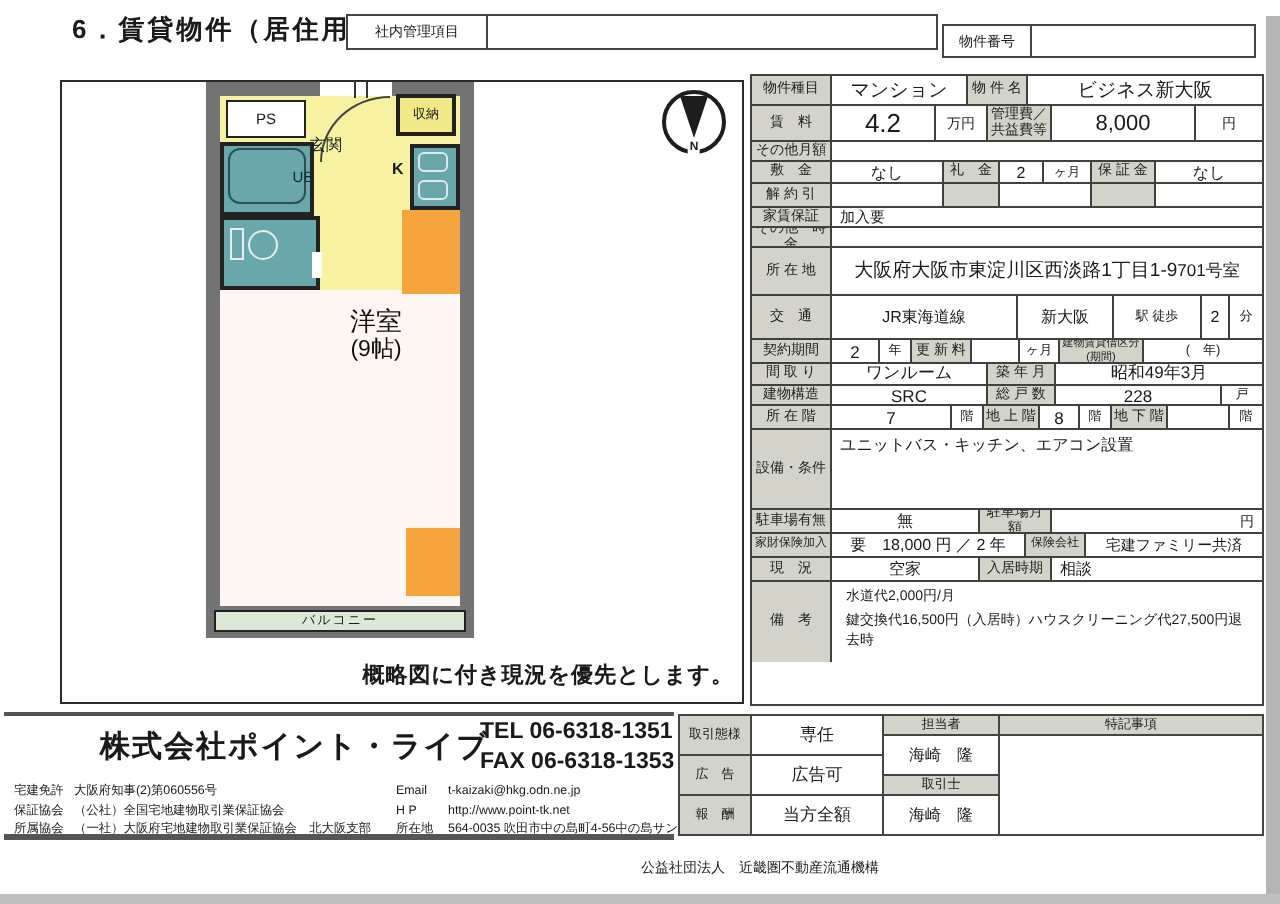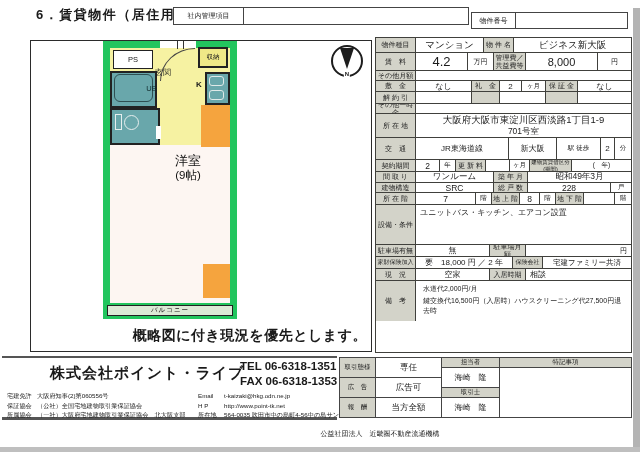--- a/index.html
+++ b/index.html
@@ -12,28 +12,28 @@
   .hbox{position:absolute;border:1.5px solid #444;display:flex;box-sizing:border-box;background:#fff;}
   .hbox1{left:173px;top:7px;width:296px;height:18px;}
   .hbox2{left:471px;top:12px;width:157px;height:17px;}
   .hlab{border-right:1.5px solid #444;display:flex;align-items:center;justify-content:center;
         font-size:7px;box-sizing:border-box;}
   .hbox1 .hlab{width:70px;} .hbox2 .hlab{width:44px;}
   .hfill{flex:1;}
 
   
   .planbox{position:absolute;left:30px;top:40px;width:342px;height:312px;border:1.5px solid #2b2b2b;box-sizing:border-box;}
-  .caption{position:absolute;right:4px;bottom:6px;font-size:14px;font-weight:bold;letter-spacing:0.5px;}
+  .caption{position:absolute;right:4px;bottom:6px;font-size:11px;font-weight:bold;letter-spacing:0.5px;}
   .compass{position:absolute;right:8px;top:4px;width:28px;height:28px;border:2px solid #1d1d1d;border-radius:50%;}
   .needle{position:absolute;left:50%;top:1px;transform:translateX(-50%);width:0;height:0;
           border-left:7px solid transparent;border-right:7px solid transparent;border-top:21px solid #1d1d1d;}
   .cN{position:absolute;left:50%;bottom:-2px;transform:translateX(-50%);font-size:6px;font-weight:bold;
       background:#fff;padding:0 1px;line-height:1;}
 
-  .plan{position:absolute;left:72px;top:0px;width:134px;height:278px;background:#22c55e;}
+  .plan{position:absolute;left:72px;top:0px;width:134px;height:278px;background:#737373;}
   .plan *{position:absolute;box-sizing:border-box;}
   .entry{left:7px;top:7px;width:120px;height:97px;background:#f6f2a2;}
   .room{left:7px;top:104px;width:120px;height:158px;background:#fdf6f2;}
   .balc{left:4px;top:264px;width:126px;height:11px;background:#dce9d6;border:1px solid #222;
         display:flex;align-items:center;justify-content:center;font-size:6.5px;letter-spacing:1px;}
   .ps{left:10px;top:9px;width:40px;height:19px;background:#fff;border:1.5px solid #222;
       display:flex;align-items:center;justify-content:center;font-size:7.5px;}
   .ubzone{left:7px;top:30px;width:47px;height:37px;background:#69a7ab;border:2px solid #222;}
   .tub{left:11px;top:33px;width:39px;height:28px;border:1.5px solid #2e4f52;border-radius:6px;
        display:flex;align-items:center;justify-content:center;font-size:7.5px;color:#102a2c;padding-left:36px;}
@@ -64,21 +64,21 @@
   .pr{display:flex;border-bottom:1px solid #40403c;box-sizing:border-box;}
   .pr:last-child{border-bottom:none;}
   .c{border-right:1px solid #40403c;box-sizing:border-box;display:flex;align-items:center;
      justify-content:center;overflow:hidden;min-width:0;}
   .c:last-child{border-right:none;}
   .g{background:#d3d3c9;font-size:7px;line-height:1.1;text-align:center;color:#222;padding:0 1px;}
   .v{font-size:9px;}
   .left{justify-content:flex-start;padding-left:4px;}
   .right{justify-content:flex-end;padding-right:4px;}
   .top{align-items:flex-start;padding-top:2px;}
-  .colwrap{display:flex;flex-direction:column;justify-content:center;align-items:center;line-height:1.25;}
+  .colwrap{display:flex;flex-direction:row;justify-content:center;align-items:center;line-height:1.25;}
   .subcol{display:flex;flex-direction:column;flex:1;min-width:0;}
   .subrow{display:flex;flex:1;border-bottom:1px solid #8a8a84;min-height:0;}
   .subrow:last-child{border-bottom:none;}
   .h15{height:15px}.h18{height:18px}.h10{height:10px}.h11{height:11px}.h12{height:12px}
   .h24{height:24px}.h22{height:22px}.h40{height:40px}
   .w14{flex:0 0 14px}.w16{flex:0 0 16px}.w18{flex:0 0 18px}.w20{flex:0 0 20px}.w22{flex:0 0 22px}
   .w24{flex:0 0 24px}.w26{flex:0 0 26px}.w28{flex:0 0 28px}.w30{flex:0 0 30px}.w32{flex:0 0 32px}
   .w34{flex:0 0 34px}.w36{flex:0 0 36px}.w40{flex:0 0 40px}.w42{flex:0 0 42px}.w44{flex:0 0 44px}
   .w46{flex:0 0 46px}.w48{flex:0 0 48px}.w52{flex:0 0 52px}.w56{flex:0 0 56px}.w60{flex:0 0 60px}.w68{flex:0 0 68px}.w72{flex:0 0 72px}.w74{flex:0 0 74px}.w78{flex:0 0 78px}
   .w88{flex:0 0 88px}.fx{flex:1 1 auto;min-width:0}
@@ -194,20 +194,24 @@
 
     <div class="pr h12">
       <div class="c g w40">解 約 引</div>
       <div class="c w56"></div>
       <div class="c g w28"></div>
       <div class="c w46"></div>
       <div class="c g w32"></div>
       <div class="c fx"></div>
     </div>
 
+    <div class="pr h10">
+      <div class="c g w40">家賃保証</div>
+      <div class="c v fx f75 left">加入要</div>
+    </div>
 
     <div class="pr h10">
       <div class="c g w40">その他一時金</div>
       <div class="c fx"></div>
     </div>
 
     <div class="pr h24">
       <div class="c g w40">所 在 地</div>
       <div class="c fx">
           <div class="colwrap">

